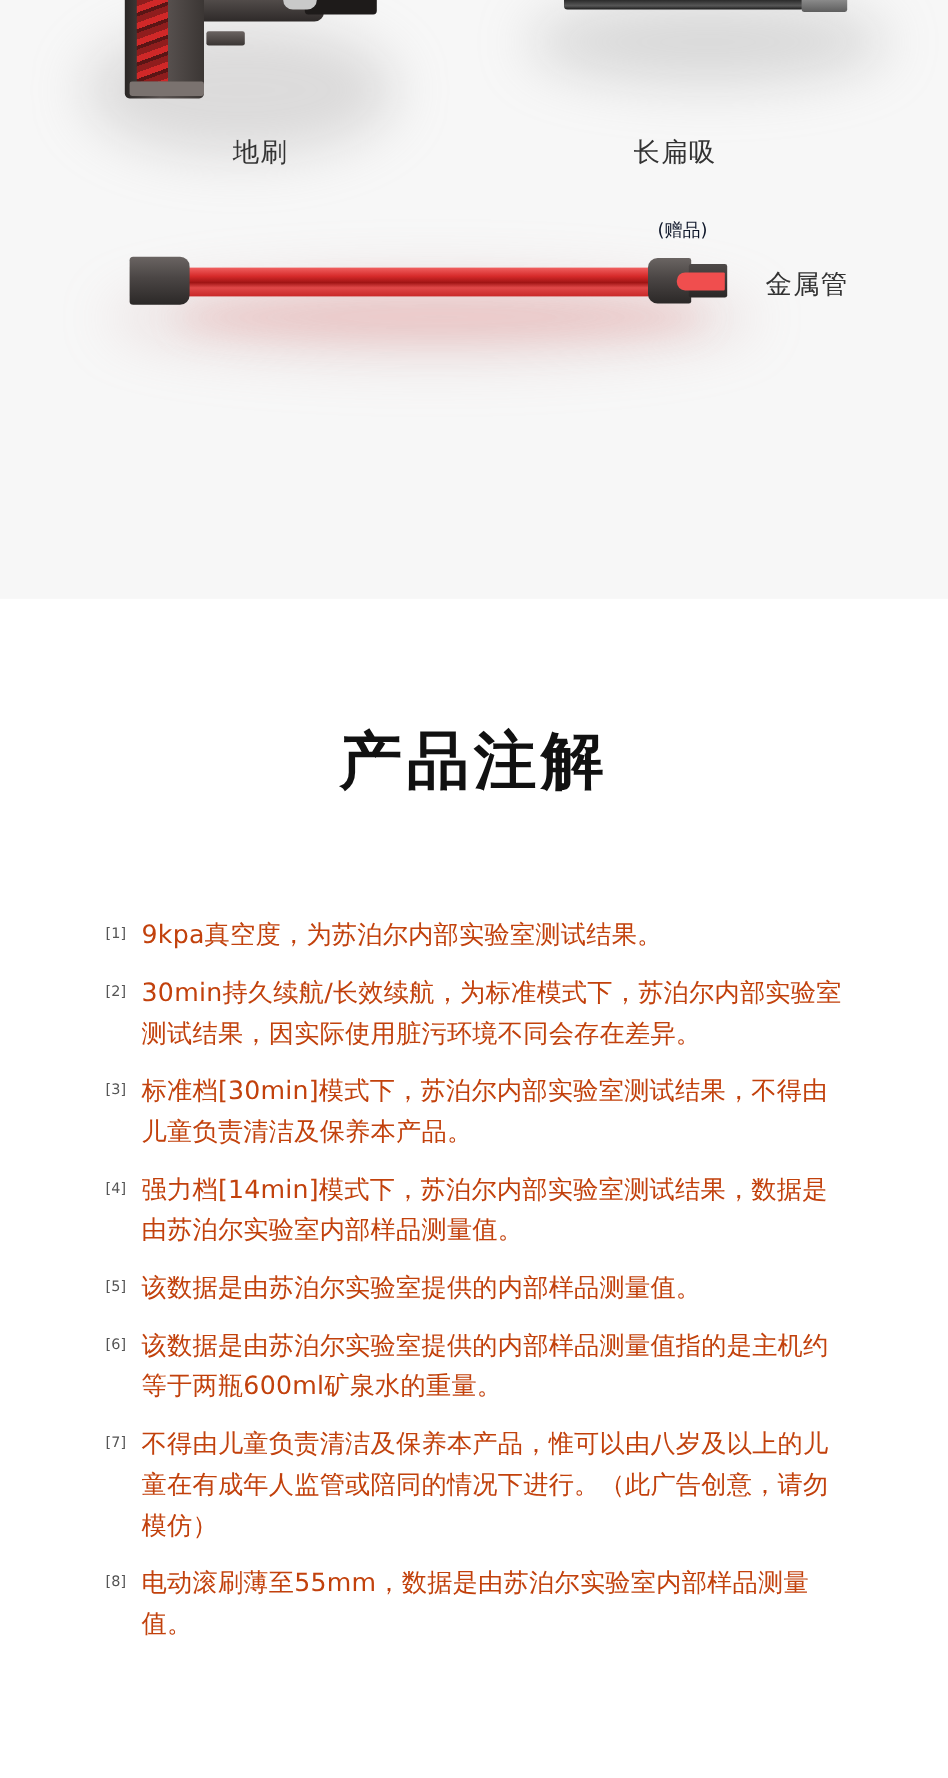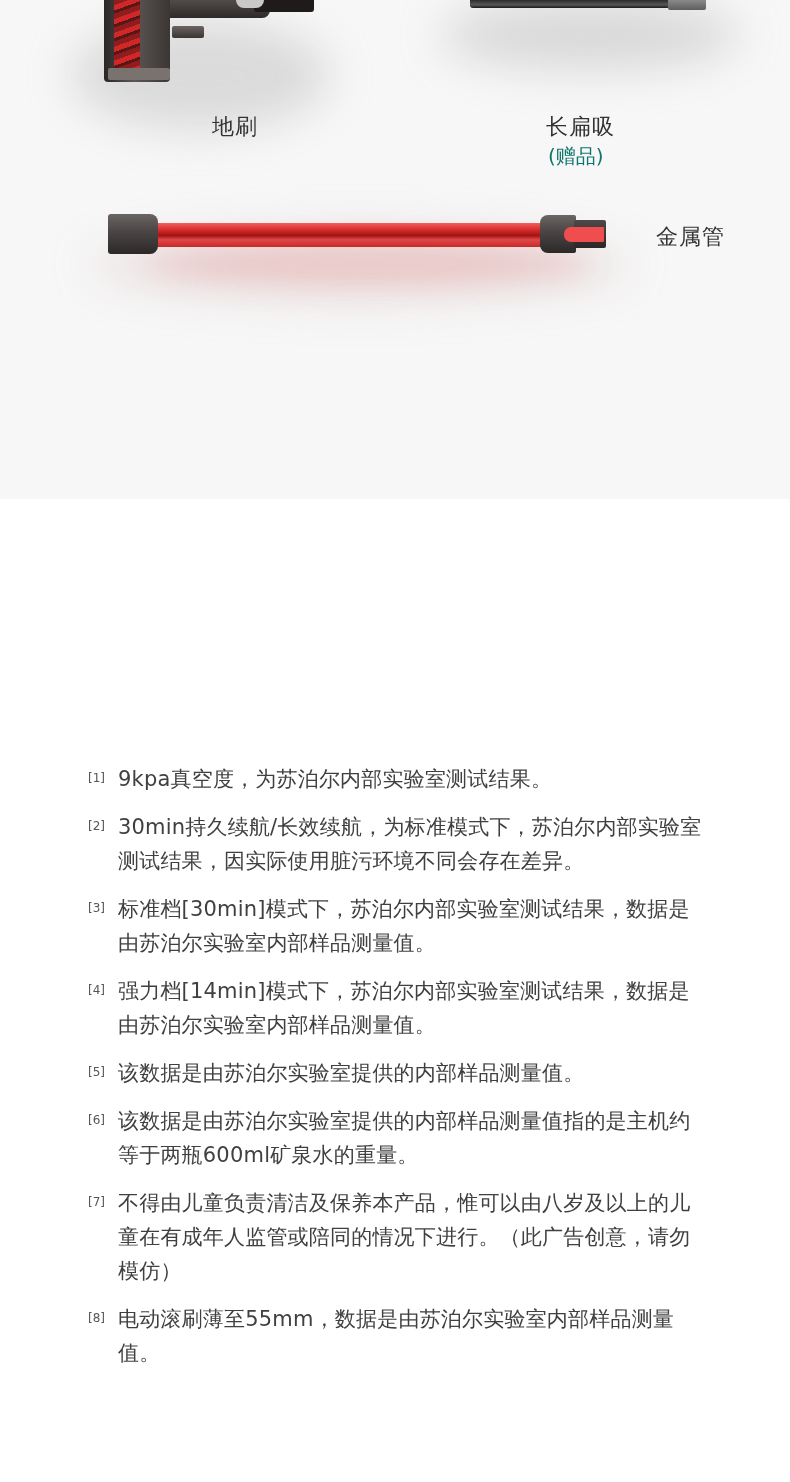--- a/index.html
+++ b/index.html
@@ -19,38 +19,38 @@
     .fb-neck { position: absolute; left: 66px; top: 0; width: 100px; height: 18px; background: linear-gradient(180deg,#514b49,#2e2a29); border-radius: 0 0 8px 0; }
     .fb-knob { position: absolute; left: 132px; top: 0; width: 28px; height: 8px; background: #c9c9c9; border-radius: 0 0 14px 14px; }
     .fb-end { position: absolute; left: 150px; top: 0; width: 60px; height: 12px; background: #1e1b1a; border-radius: 0 0 3px 3px; }
     .fb-foot { position: absolute; left: 68px; top: 26px; width: 32px; height: 12px; background: linear-gradient(180deg,#6b6462,#3a3533); border-radius: 2px; }
 
     
     .crevice { position: absolute; left: 470px; top: 0; width: 237px; height: 12px; }
     .cr-body { position: absolute; left: 0; top: 0; width: 200px; height: 8px; background: linear-gradient(180deg,#2b2b2b,#575757 60%,#1a1a1a); border-radius: 0 0 3px 3px; }
     .cr-end { position: absolute; left: 198px; top: 0; width: 38px; height: 10px; background: linear-gradient(180deg,#8a8a8a,#5e5e5e); border-radius: 0 0 2px 2px; }
 
-    .acc-label { position: absolute; font-size: 22px; color: #333; letter-spacing: 1px; white-space: nowrap; margin-left: 18px; }
-    .acc-sub { position: absolute; font-size: 20px; color: #0f766e; white-space: nowrap; }
+    .acc-label { position: absolute; font-size: 22px; color: #333; letter-spacing: 1px; white-space: nowrap; }
+    .acc-sub { position: absolute; font-size: 15px; color: #0f172a; white-space: nowrap; margin-top: 40px; }
 
     
     .wand { position: absolute; left: 108px; top: 214px; width: 500px; height: 42px; }
     .wand-glow { position: absolute; left: 40px; top: 30px; width: 440px; height: 40px; background: rgba(230,120,120,0.25); border-radius: 50%; filter: blur(14px); }
     .wand-left-cap { position: absolute; left: 0; top: 0; width: 50px; height: 40px; background: linear-gradient(180deg,#6a6462 0%,#4a4544 45%,#2b2827 100%); border-radius: 3px 8px 8px 3px; }
     .wand-tube { position: absolute; left: 48px; top: 9px; width: 390px; height: 24px; background: linear-gradient(180deg,#f06060 0%,#d62a2a 30%,#a01414 52%,#e04848 70%,#c82828 100%); }
     .wand-right-cap { position: absolute; left: 432px; top: 1px; width: 36px; height: 38px; background: linear-gradient(180deg,#6a6462 0%,#4a4544 45%,#2b2827 100%); border-radius: 8px 2px 2px 8px; }
     .wand-tip { position: absolute; left: 466px; top: 6px; width: 32px; height: 28px; background: linear-gradient(180deg,#4e4948,#2a2726); border-radius: 2px; }
     .wand-button { position: absolute; left: 456px; top: 13px; width: 40px; height: 15px; background: #f04e4e; border-radius: 7px 1px 1px 7px; }
 
     
     .notes-title { position: absolute; left: 0; top: 600px; width: 790px; text-align: center; font-size: 52px; font-weight: bold; color: #111; letter-spacing: 4px; }
     .notes-list { position: absolute; left: 88px; top: 762px; width: 620px; }
     .note { display: flex; align-items: flex-start; margin-bottom: 14px; }
     .note-marker { flex: 0 0 30px; font-size: 12px; color: #555; padding-top: 9px; }
-    .note-text { flex: 1; font-size: 21px; line-height: 34px; color: #404040; letter-spacing: 0.2px; }
+    .note-text { flex: 1; font-size: 21px; line-height: 34px; color: #c2410c; letter-spacing: 0.2px; }
   </style>
 </head>
 <body>
 
 <div class="page">
 
   <section class="accessories">
     <div class="shadow-blob" style="left:70px;top:20px;width:260px;height:110px;background:rgba(170,165,165,0.35);"></div>
     <div class="shadow-blob" style="left:440px;top:0px;width:300px;height:70px;background:rgba(160,160,160,0.35);"></div>
     <div class="shadow-blob" style="left:90px;top:230px;width:540px;height:70px;background:rgba(200,160,160,0.25);"></div>
@@ -77,33 +77,34 @@
       <div class="wand-glow"></div>
       <div class="wand-tube"></div>
       <div class="wand-left-cap"></div>
       <div class="wand-right-cap"></div>
       <div class="wand-tip"></div>
       <div class="wand-button"></div>
     </div>
     <div class="acc-label" style="left:638px;top:222px;">金属管</div>
   </section>
 
+  <h2 class="notes-title">产品注解</h2>
 
   <div class="notes-list">
     <div class="note">
       <span class="note-marker">[1]</span>
       <span class="note-text">9kpa真空度，为苏泊尔内部实验室测试结果。</span>
     </div>
     <div class="note">
       <span class="note-marker">[2]</span>
       <span class="note-text">30min持久续航/长效续航，为标准模式下，苏泊尔内部实验室测试结果，因实际使用脏污环境不同会存在差异。</span>
     </div>
     <div class="note">
       <span class="note-marker">[3]</span>
-      <span class="note-text">标准档[30min]模式下，苏泊尔内部实验室测试结果，数据是由苏泊尔实验室内部样品测量值。</span>
+      <span class="note-text">标准档[30min]模式下，苏泊尔内部实验室测试结果，不得由儿童负责清洁及保养本产品。</span>
     </div>
     <div class="note">
       <span class="note-marker">[4]</span>
       <span class="note-text">强力档[14min]模式下，苏泊尔内部实验室测试结果，数据是由苏泊尔实验室内部样品测量值。</span>
     </div>
     <div class="note">
       <span class="note-marker">[5]</span>
       <span class="note-text">该数据是由苏泊尔实验室提供的内部样品测量值。</span>
     </div>
     <div class="note">

